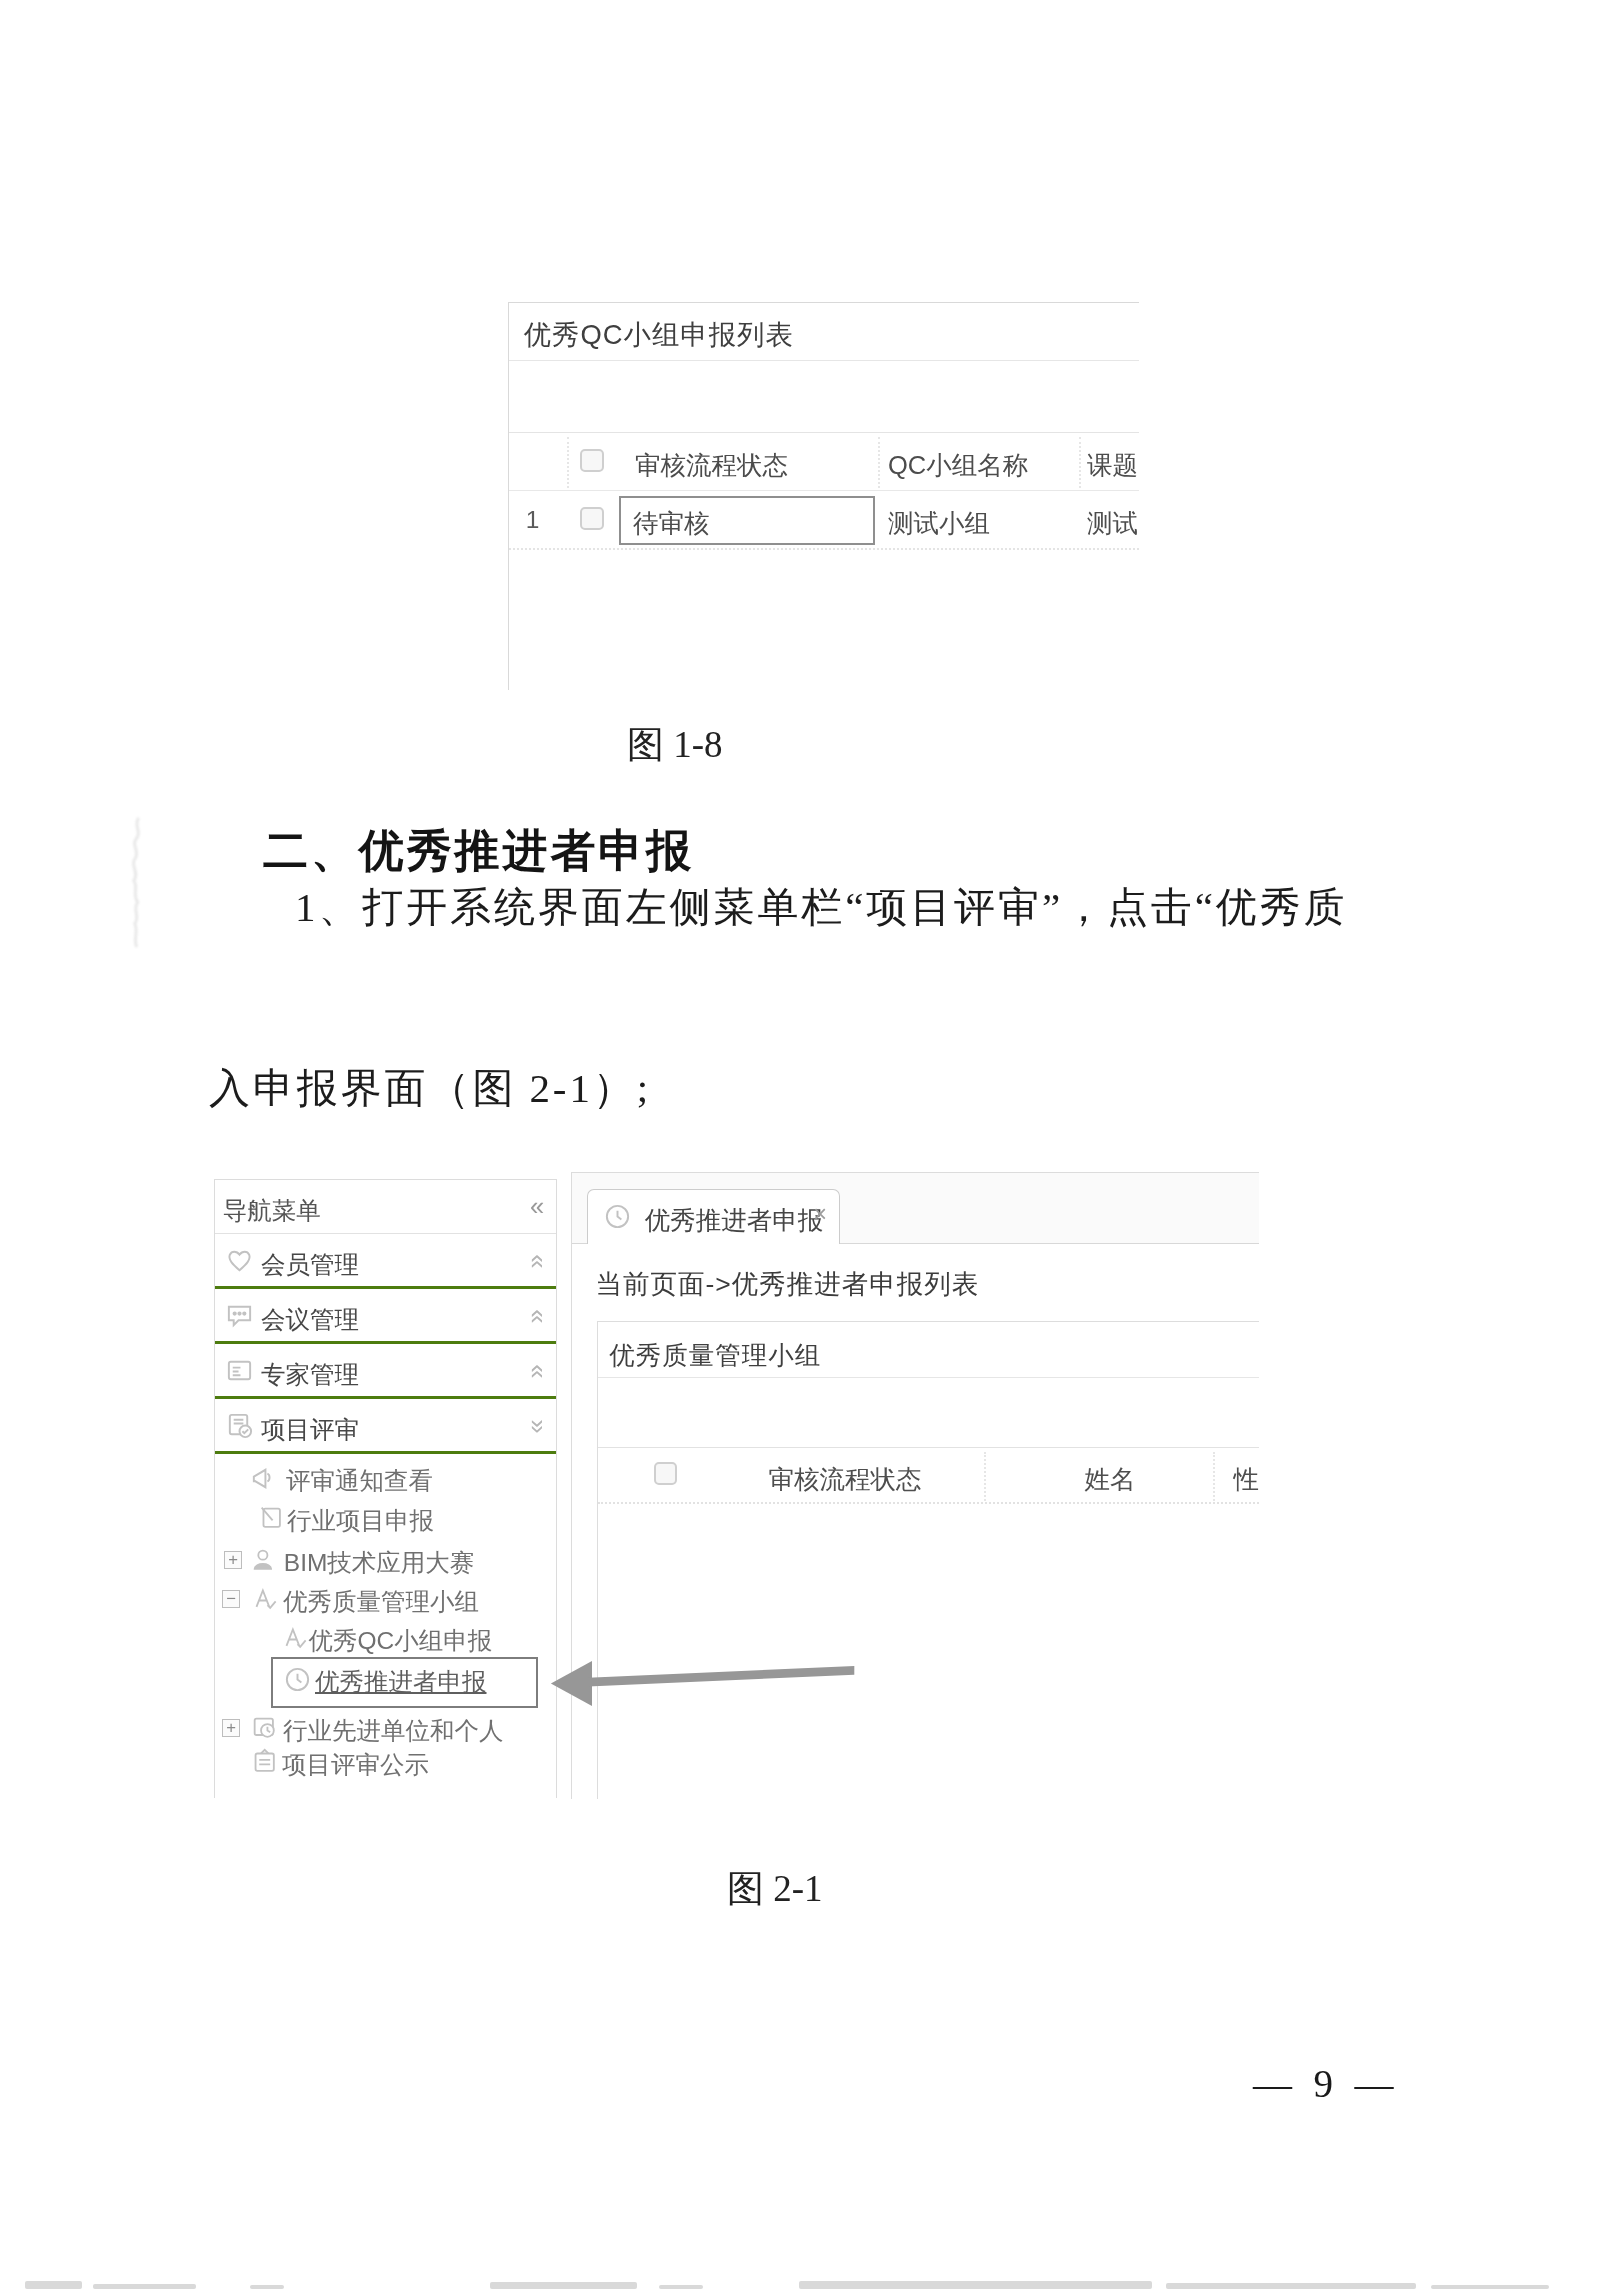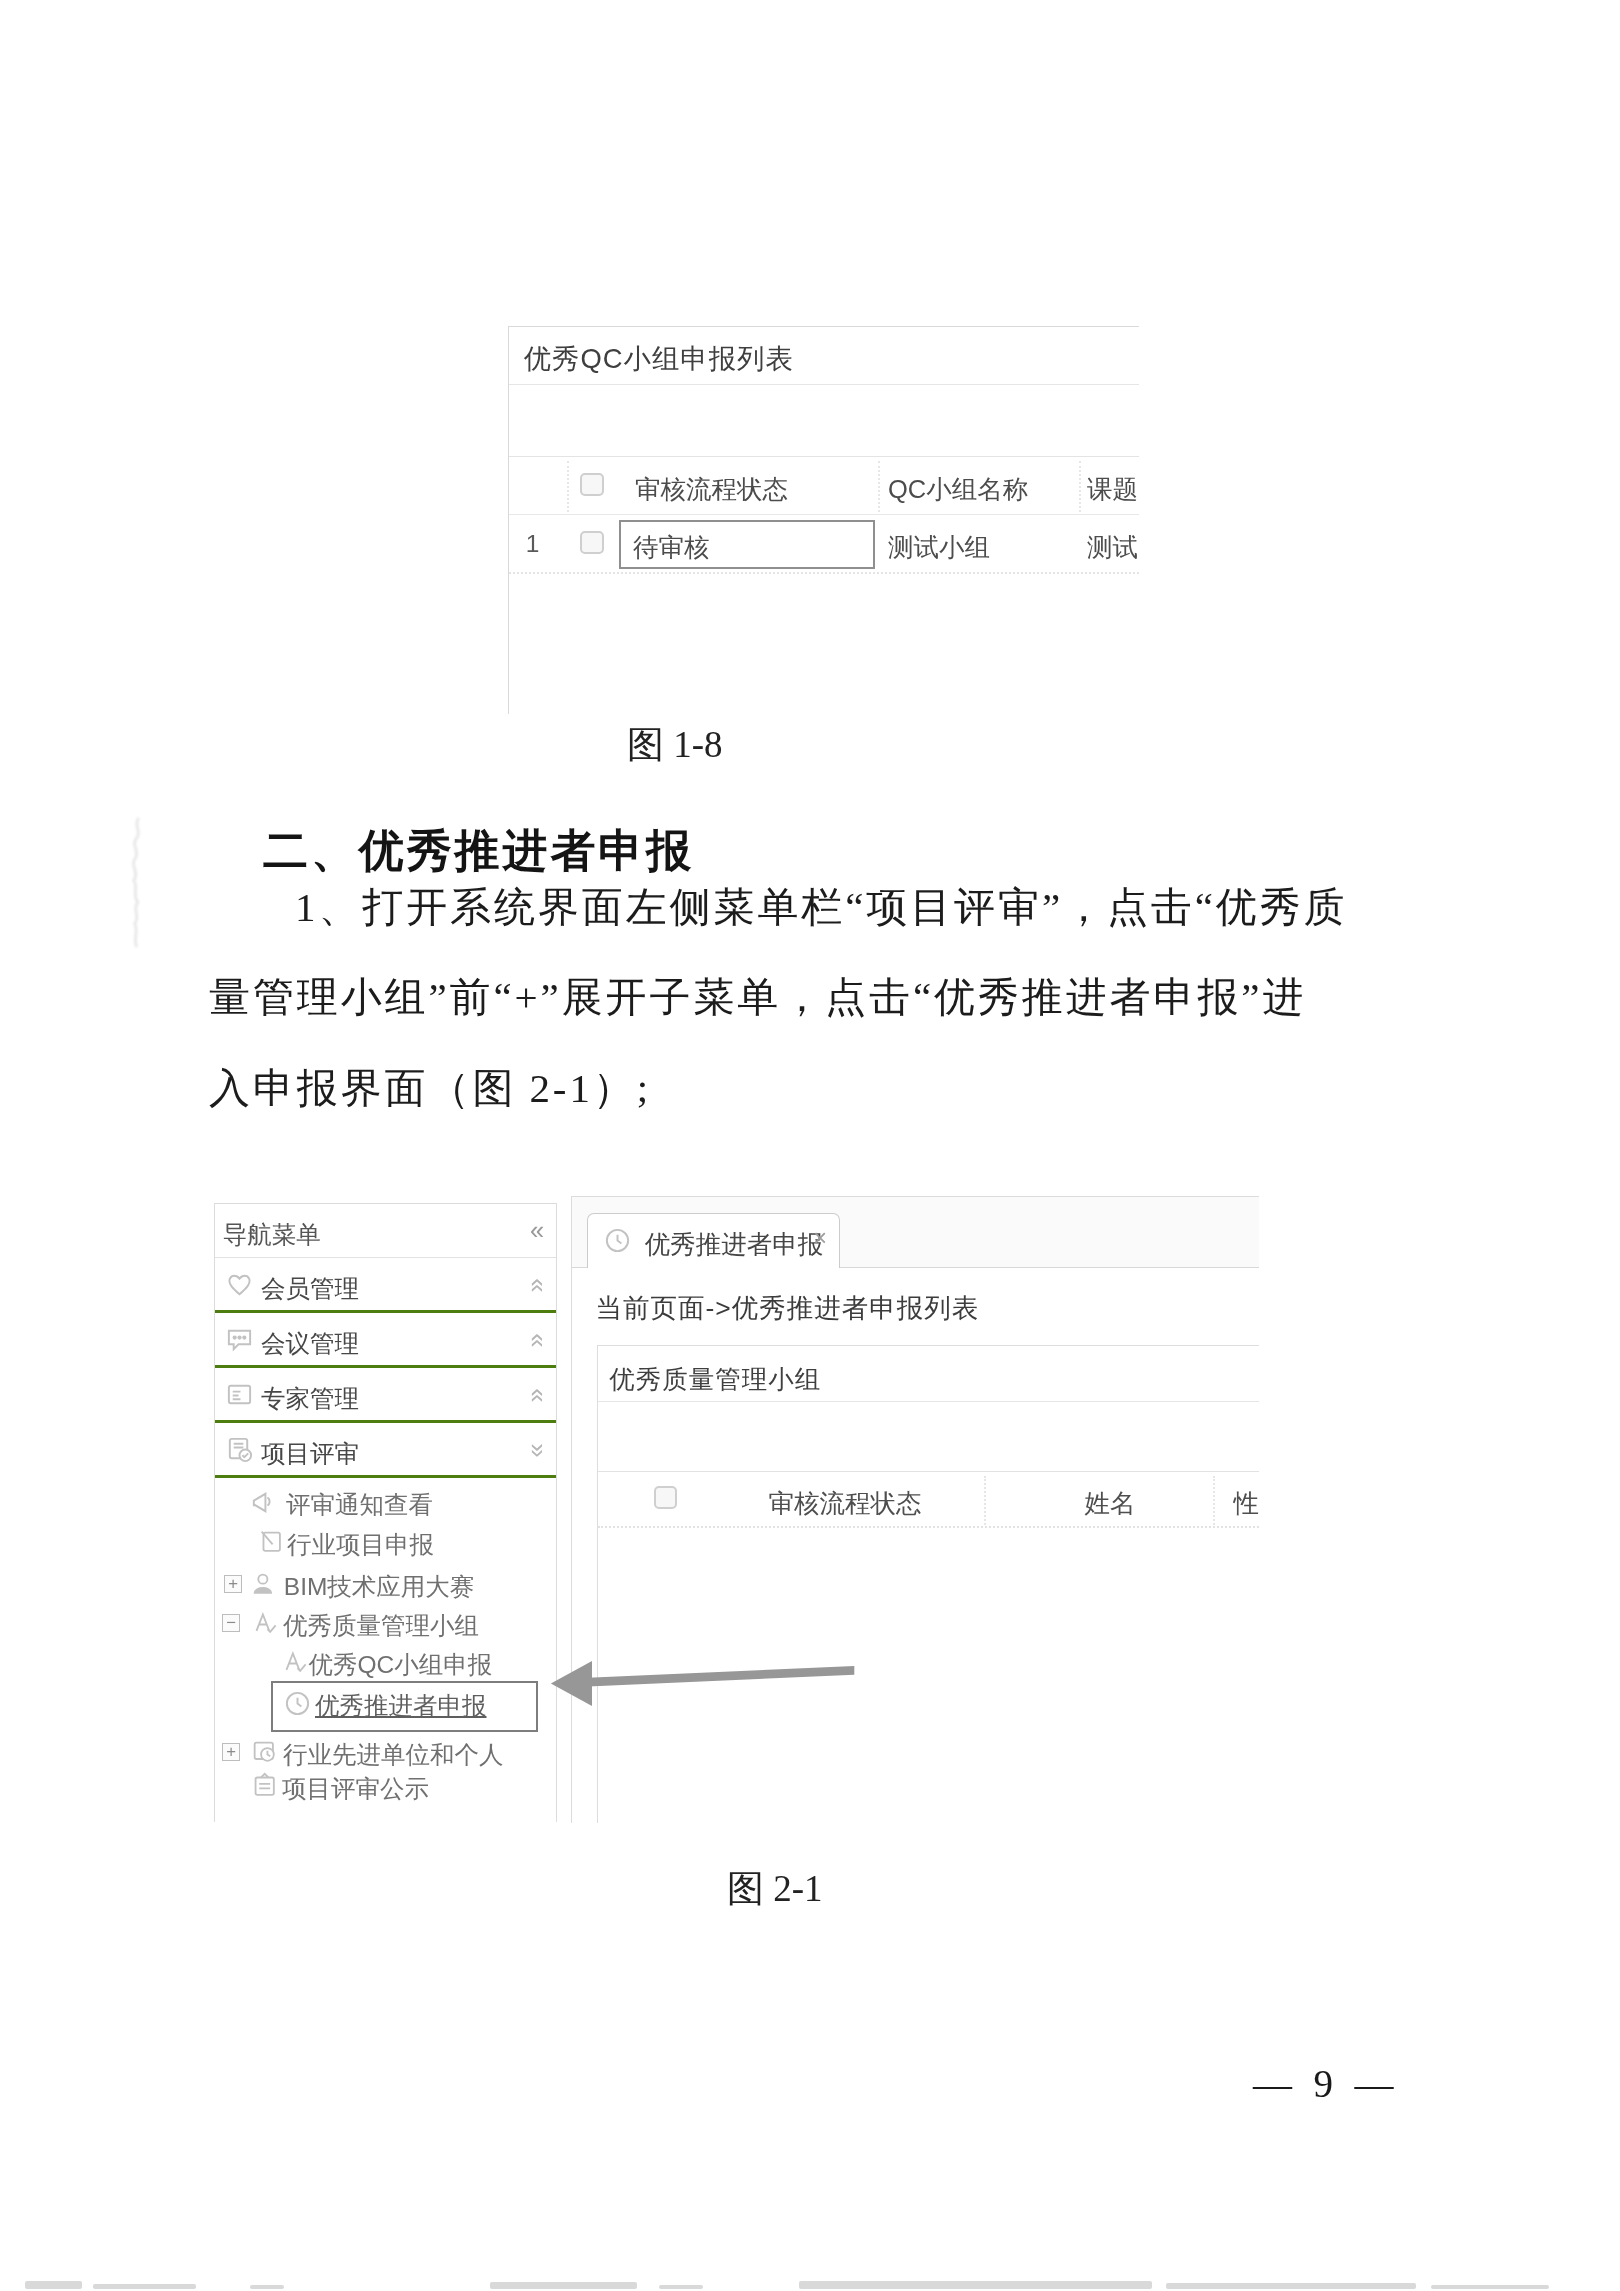--- a/index.html
+++ b/index.html
@@ -2,21 +2,21 @@
 <html><head>
 <meta charset="utf-8">
 <style>
   html,body{margin:0;padding:0;background:#888;}
   .page{position:relative;width:1620px;height:2292px;background:#ffffff;overflow:hidden;
         font-family:"Liberation Sans",sans-serif;}
   .abs{position:absolute;}
   .serif{font-family:"Liberation Serif",serif;}
 
   
-  .shot{filter:blur(0.4px);margin-top:24px;}
+  .shot{filter:blur(0.4px);}
   .ui-t{color:#4c4c4c;}
   .panel-border{border-left:1px solid #d9d9d9;border-top:1px solid #d9d9d9;background:#fff;}
   .hline{height:0;border-top:1px solid #e6e6e6;}
   .vdot{width:0;border-left:2px dotted #e6e6e6;}
   .cbx{width:23.5px;height:23.5px;border:2px solid #cfcfcf;border-radius:4.9px;background:#f7f7f7;box-sizing:border-box;}
 
   
   .shot1{left:508px;top:302px;width:630px;height:387px;overflow:hidden;}
   .shot1 .title{left:14.7px;top:13.7px;font-size:27.4px;color:#3f3f3f;letter-spacing:1px;}
   .hl-box{border:2.9px solid #8f8f8f;background:#fff;box-sizing:border-box;}
@@ -92,21 +92,20 @@
       <div class="abs ui-t" style="left:124px;top:14.7px;font-size:25.5px;">待审核</div>
       <div class="abs ui-t" style="left:379px;top:14.7px;font-size:25.5px;">测试小组</div>
       <div class="abs ui-t" style="left:578px;top:14.7px;font-size:25.5px;white-space:nowrap;">测试</div>
     </div>
   </div>
 
   <div class="abs caption serif" style="left:627px;top:720px;">图 1-8</div>
 
   <div class="abs heading">二、优秀推进者申报</div>
   <div class="abs para serif" style="left:295px;top:880px;">1、打开系统界面左侧菜单栏“项目评审”，点击“优秀质</div>
-  <div class="abs para serif" style="left:209px;top:970px;">量管理小组”前“+”展开子菜单，点击“优秀推进者申报”进</div>
   <div class="abs para serif" style="left:209px;top:1061px;">入申报界面（图 2-1）;</div>
 
   <div class="abs shot nav">
     <div class="nav-header">
       <span class="lbl">导航菜单</span>
       <span class="col">«</span>
     </div>
 
     <div class="sec" style="top:54px;">
       <svg class="ic icon-svg" width="29" height="29" viewBox="0 0 30 30">

